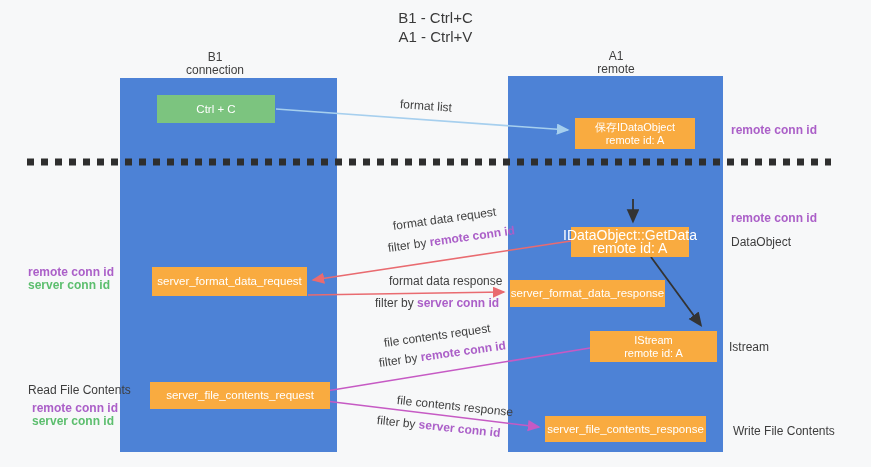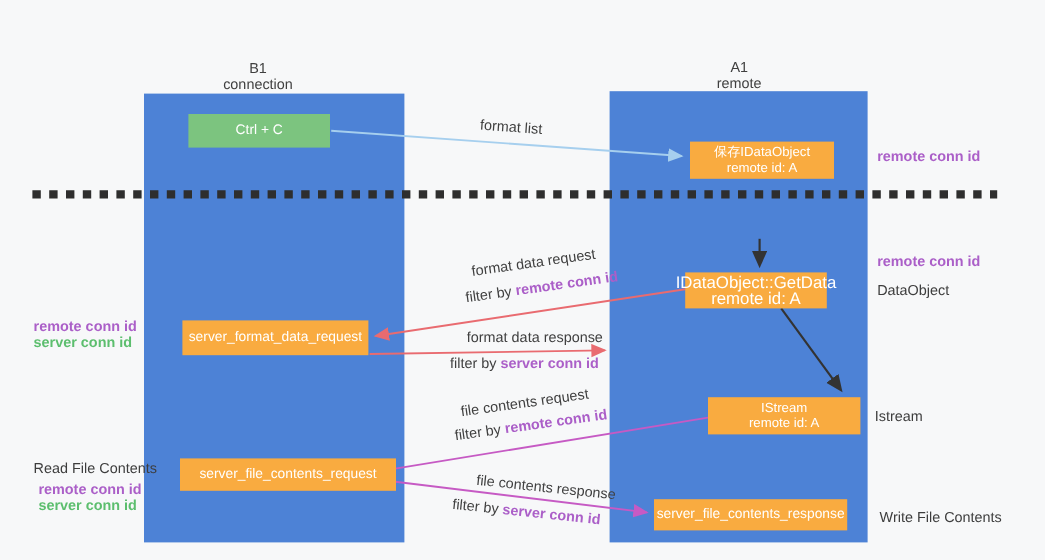--- a/index.html
+++ b/index.html
@@ -24,20 +24,24 @@
   .greentx{color:#5cbe6e;font-weight:bold;}
   .plain{font-weight:normal;color:#3f3f3f;}
   .slabel{font-size:12px;white-space:nowrap;}
   svg{position:absolute;left:0;top:0;pointer-events:none;}
 </style>
 </head>
 <body>
 
 <div id="canvas">
 
+  <div class="abs title">
+    <div>B1 - Ctrl+C</div>
+    <div>A1 - Ctrl+V</div>
+  </div>
 
   <div class="abs lane-header" style="left:165px;top:51px;width:100px;">
     <div>B1</div>
     <div>connection</div>
   </div>
   <div class="abs lane-header" style="left:566px;top:50px;width:100px;">
     <div>A1</div>
     <div>remote</div>
   </div>
 
@@ -89,20 +93,23 @@
 
   <div class="abs node orange" style="left:571px;top:227px;width:118px;height:30px;font-size:14px;">
     <div>IDataObject::GetData</div>
     <div>remote id: A</div>
   </div>
 
   <div class="abs node orange" style="left:152px;top:267px;width:155px;height:29px;">
     <div>server_format_data_request</div>
   </div>
 
+  <div class="abs node orange" style="left:510px;top:280px;width:155px;height:27px;">
+    <div>server_format_data_response</div>
+  </div>
 
   <div class="abs node orange" style="left:590px;top:331px;width:127px;height:31px;font-size:11px;">
     <div>IStream</div>
     <div>remote id: A</div>
   </div>
 
   <div class="abs node orange" style="left:150px;top:382px;width:180px;height:27px;">
     <div>server_file_contents_request</div>
   </div>
 

